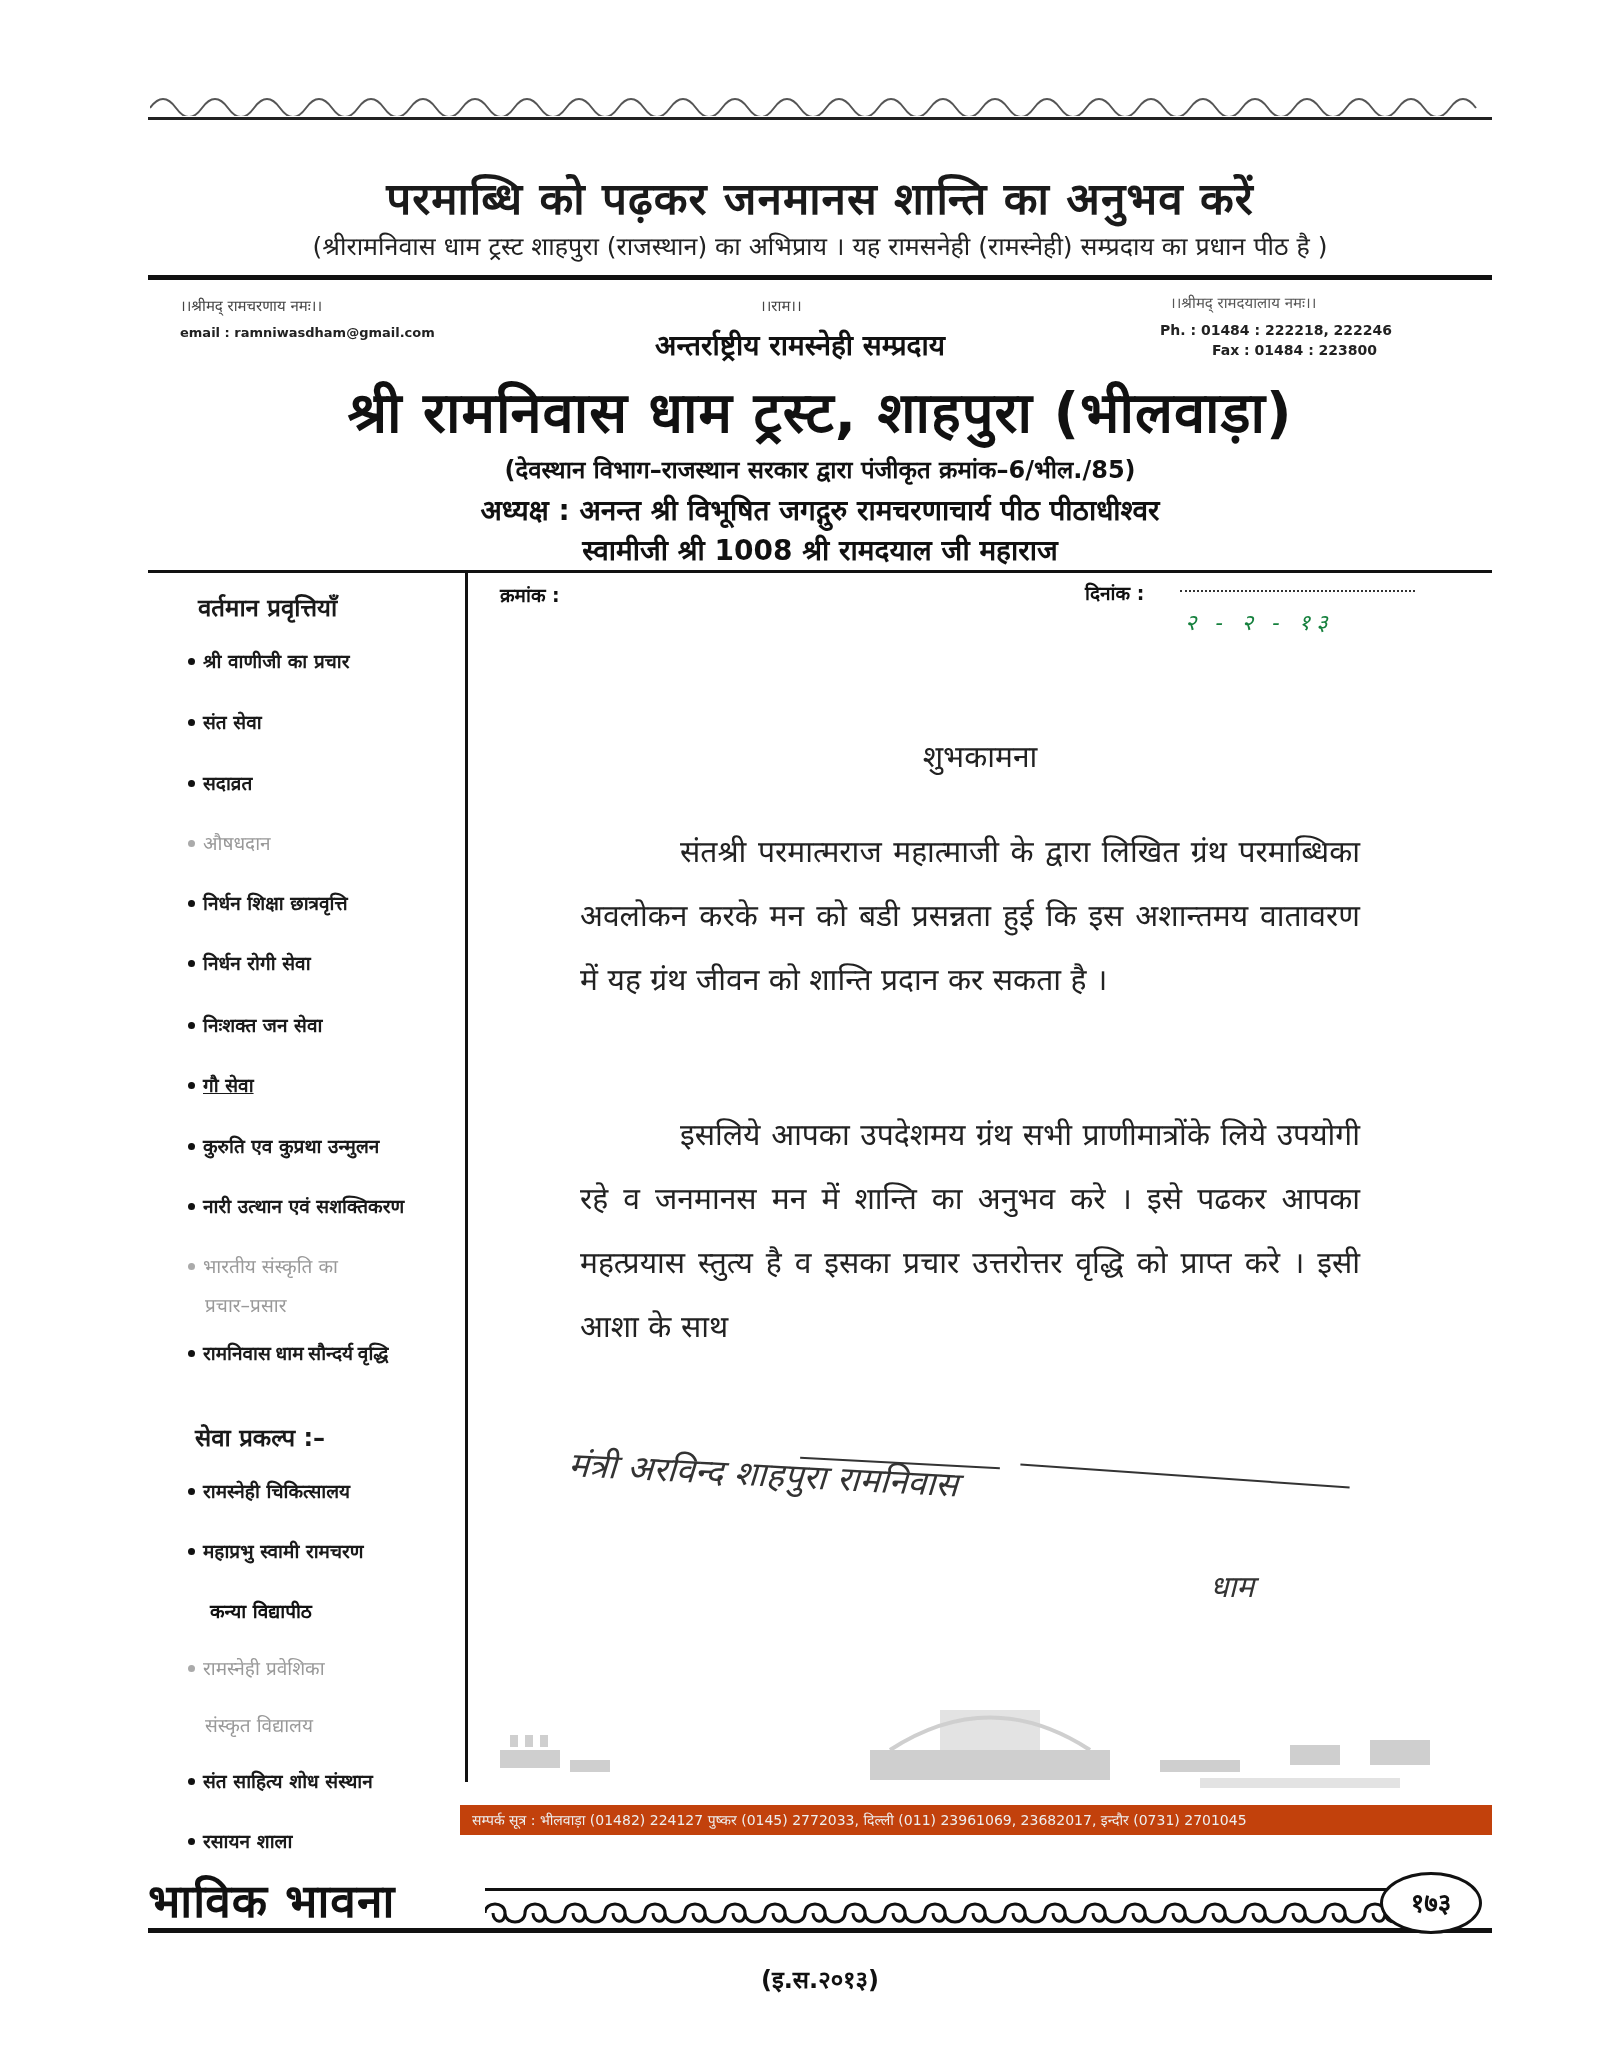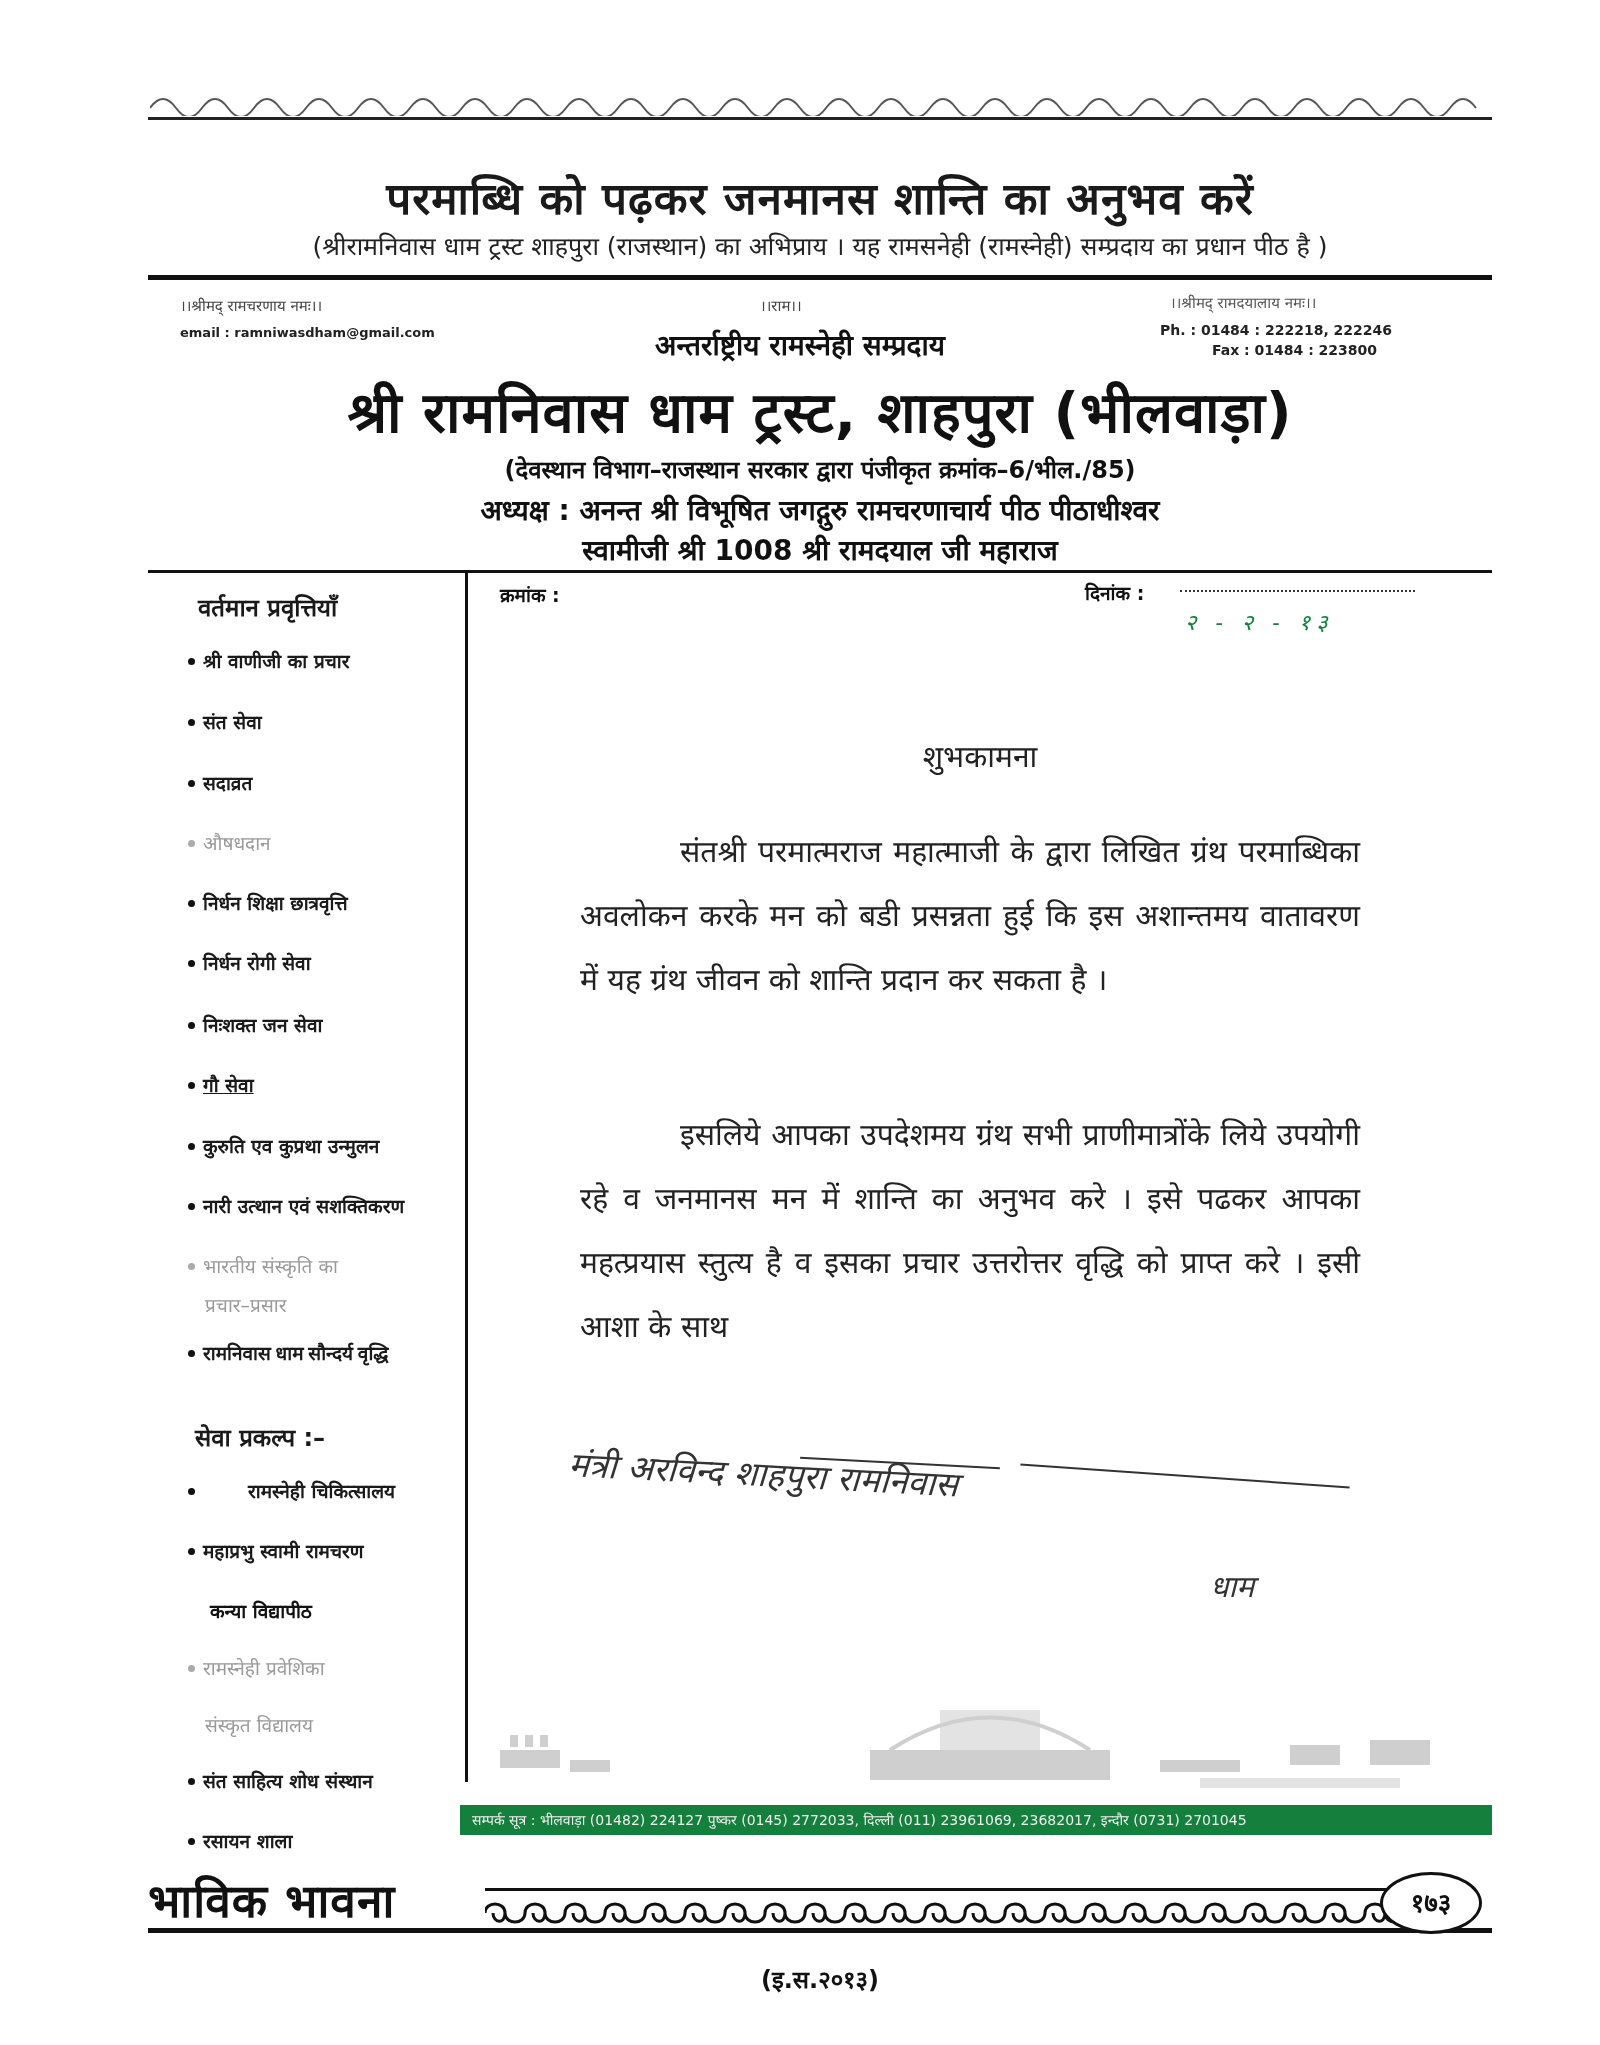--- a/index.html
+++ b/index.html
@@ -55,21 +55,21 @@
   .para1 { top: 820px; }
   .para2 { top: 1103px; }
 
   .signature { left: 570px; top: 1440px; font-family: "DejaVu Serif", serif; font-style: italic; font-size: 34px; color: #333; transform: rotate(3deg); transform-origin: left top; white-space: nowrap; }
   .signature-2 { left: 1210px; top: 1565px; font-family: "DejaVu Serif", serif; font-style: italic; font-size: 30px; color: #333; }
   .sig-line { background: #333; height: 2px; }
 
   
   .building { left: 470px; top: 1690px; width: 1020px; height: 110px; }
 
-  .contact-bar { left: 460px; top: 1805px; width: 1020px; height: 30px; background: #15803d; color: #eee;
+  .contact-bar { left: 460px; top: 1805px; width: 1020px; height: 30px; background: #c2410c; color: #eee;
                  font-size: 14px; line-height: 30px; padding-left: 12px; white-space: nowrap; overflow: hidden; }
 
   
   .footer-title { left: 148px; top: 1868px; font-size: 46px; font-weight: bold; color: #111; letter-spacing: 1px; }
   .footer-line-top { left: 485px; top: 1888px; width: 910px; height: 3px; background: #111; }
   .footer-wave { left: 485px; top: 1895px; width: 920px; height: 36px; }
   .footer-rule { left: 148px; top: 1928px; width: 1344px; height: 5px; background: #111; }
   .page-oval { left: 1380px; top: 1872px; width: 96px; height: 56px; border: 3px solid #111; border-radius: 50%;
                background: #fff; text-align: center; line-height: 56px; font-size: 26px; font-weight: bold; }
   .year { left: 150px; top: 1962px; width: 1340px; text-align: center; font-size: 24px; font-weight: bold; }
@@ -149,21 +149,21 @@
     <span>भारतीय संस्कृति का</span>
   </div>
 <div class="abs side-cont faded" style="left:205px; top:1292px;">प्रचार–प्रसार</div>
 <div class="abs side-item" style="left:188px; top:1340px;font-family:Liberation Serif, serif;">
     <span class="dot"></span>
     <span>रामनिवास धाम सौन्दर्य वृद्धि</span>
   </div>
 
 <div class="abs side-heading" style="left:195px; top:1420px;">सेवा प्रकल्प :–</div>
 
-<div class="abs side-item" style="left:188px; top:1478px;gap:45px;">
+<div class="abs side-item" style="left:188px; top:1478px;">
     <span class="dot"></span>
     <span>रामस्नेही चिकित्सालय</span>
   </div>
 <div class="abs side-item" style="left:188px; top:1538px;">
     <span class="dot"></span>
     <span>महाप्रभु स्वामी रामचरण</span>
   </div>
 <div class="abs side-cont" style="left:210px; top:1598px;">कन्या विद्यापीठ</div>
 <div class="abs side-item faded" style="left:188px; top:1655px;">
     <span class="dot"></span>

